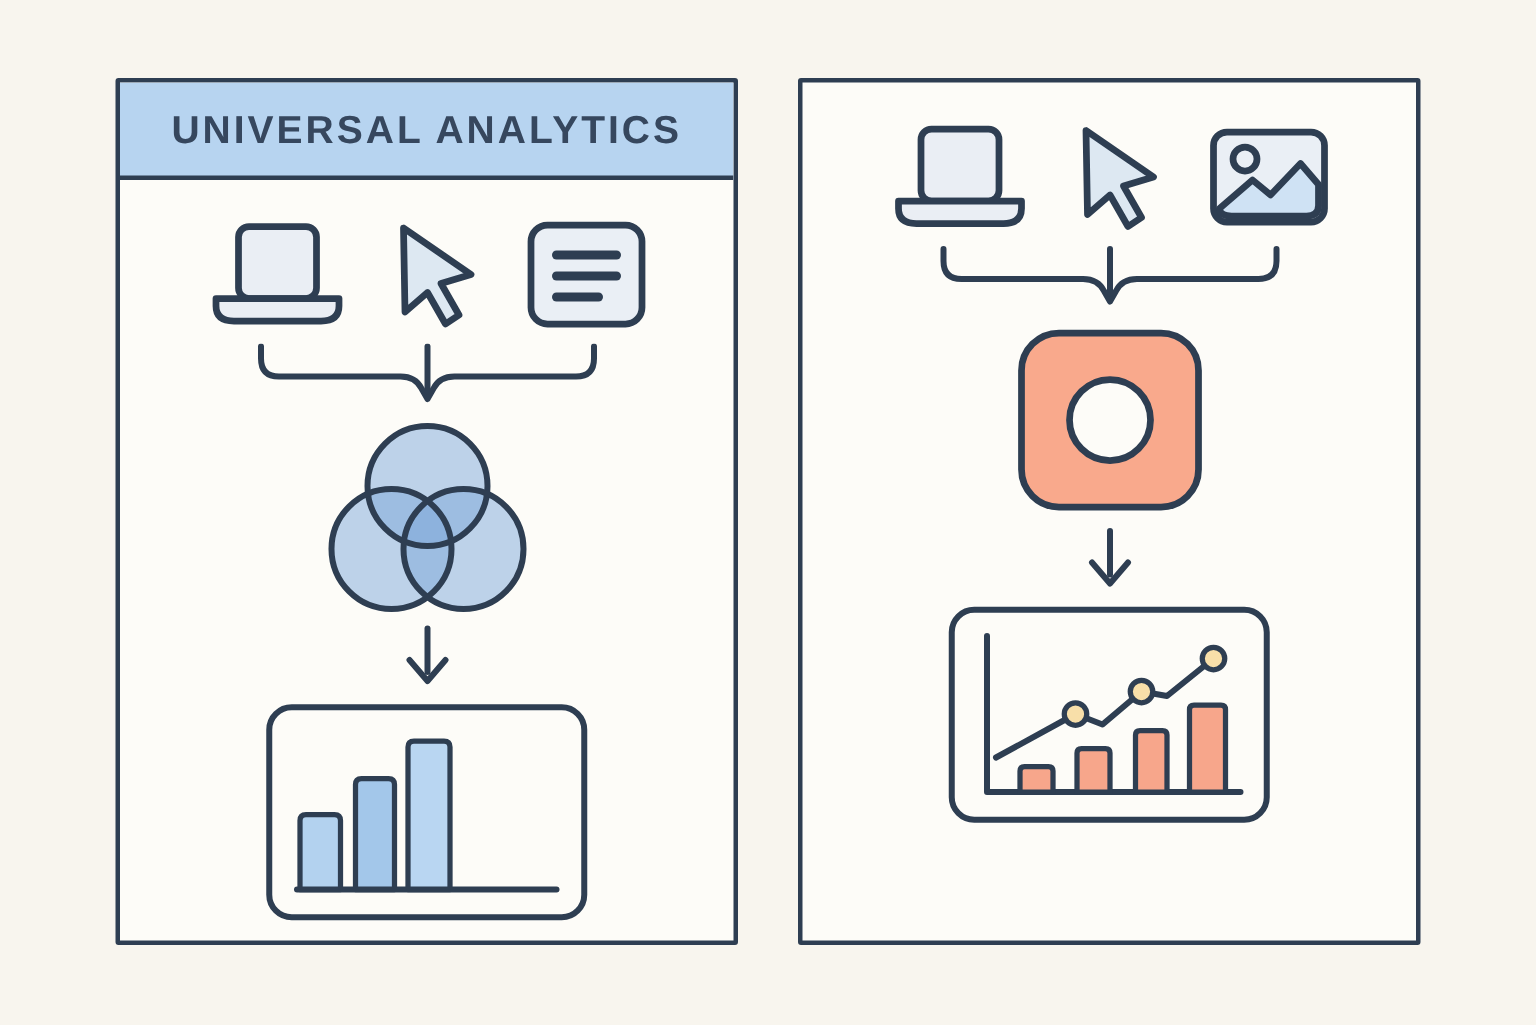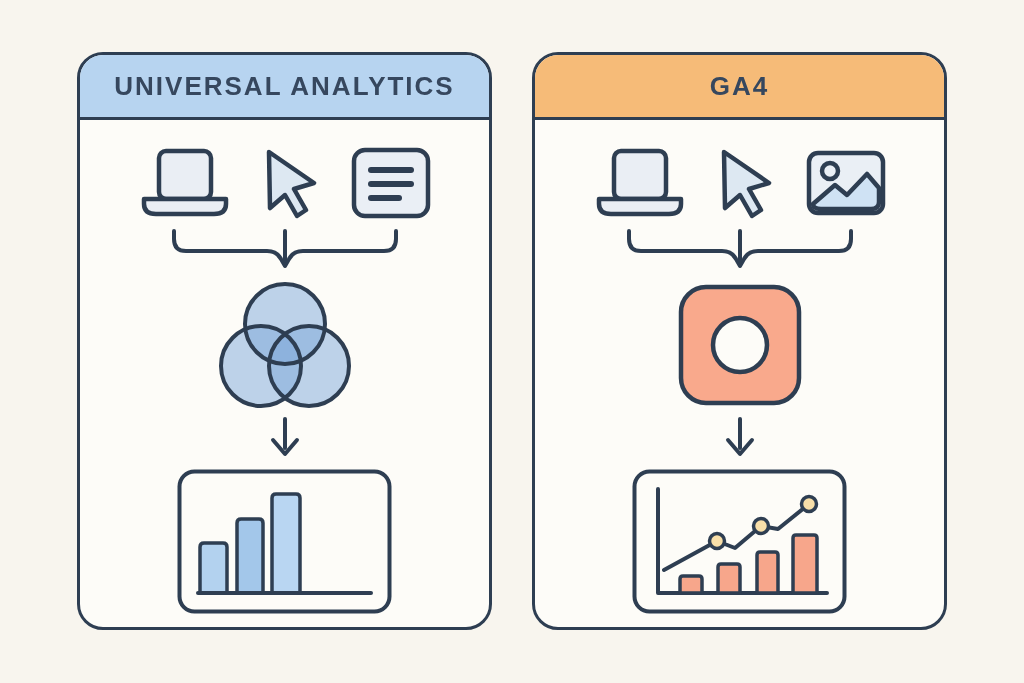--- a/index.html
+++ b/index.html
@@ -16,21 +16,21 @@
     justify-content: center;
     align-items: flex-start;
     gap: 40px;
     padding-top: 52px;
   }
   .card {
     width: 415px;
     height: 578px;
     background: #fdfcf8;
     border: 3px solid #2e3e52;
-    border-radius: 26px;
+    border-radius: 2px;
     overflow: hidden;
     display: flex;
     flex-direction: column;
   }
   .card-header {
     height: 65px;
     flex: 0 0 65px;
     border-bottom: 3px solid #2e3e52;
     display: flex;
     align-items: center;
@@ -136,23 +136,20 @@
           <path d="M60,124 V54 Q60,50 64,50 H82 Q86,50 86,54 V124 Z" fill="#a3c7ea" stroke="#2e3e52" stroke-width="3.5" stroke-linejoin="round"></path>
           <path d="M95,124 V29 Q95,25 99,25 H119 Q123,25 123,29 V124 Z" fill="#b9d6f2" stroke="#2e3e52" stroke-width="3.5" stroke-linejoin="round"></path>
           <line x1="21" y1="124" x2="194" y2="124" stroke="#2e3e52" stroke-width="4" stroke-linecap="round"></line>
         </svg>
       </div>
 
     </div>
   </div>
 
   <div class="card">
-    <div class="card-header ga4">
-      <span class="card-title">GA4</span>
-    </div>
     <div class="card-body">
 
       <div class="icons-row">
         <span class="icon-slot">
           <svg width="94" height="72" viewBox="0 0 94 72">
             <rect x="21" y="4" width="52" height="48" rx="7" fill="#eaeef4" stroke="#2e3e52" stroke-width="4.5"></rect>
             <path d="M6,52 H88 V57 Q88,67 76,67 H18 Q6,67 6,57 Z" fill="#eaeef4" stroke="#2e3e52" stroke-width="4.5" stroke-linejoin="round"></path>
           </svg>
         </span>
         <span class="icon-slot" style="width:58px">

